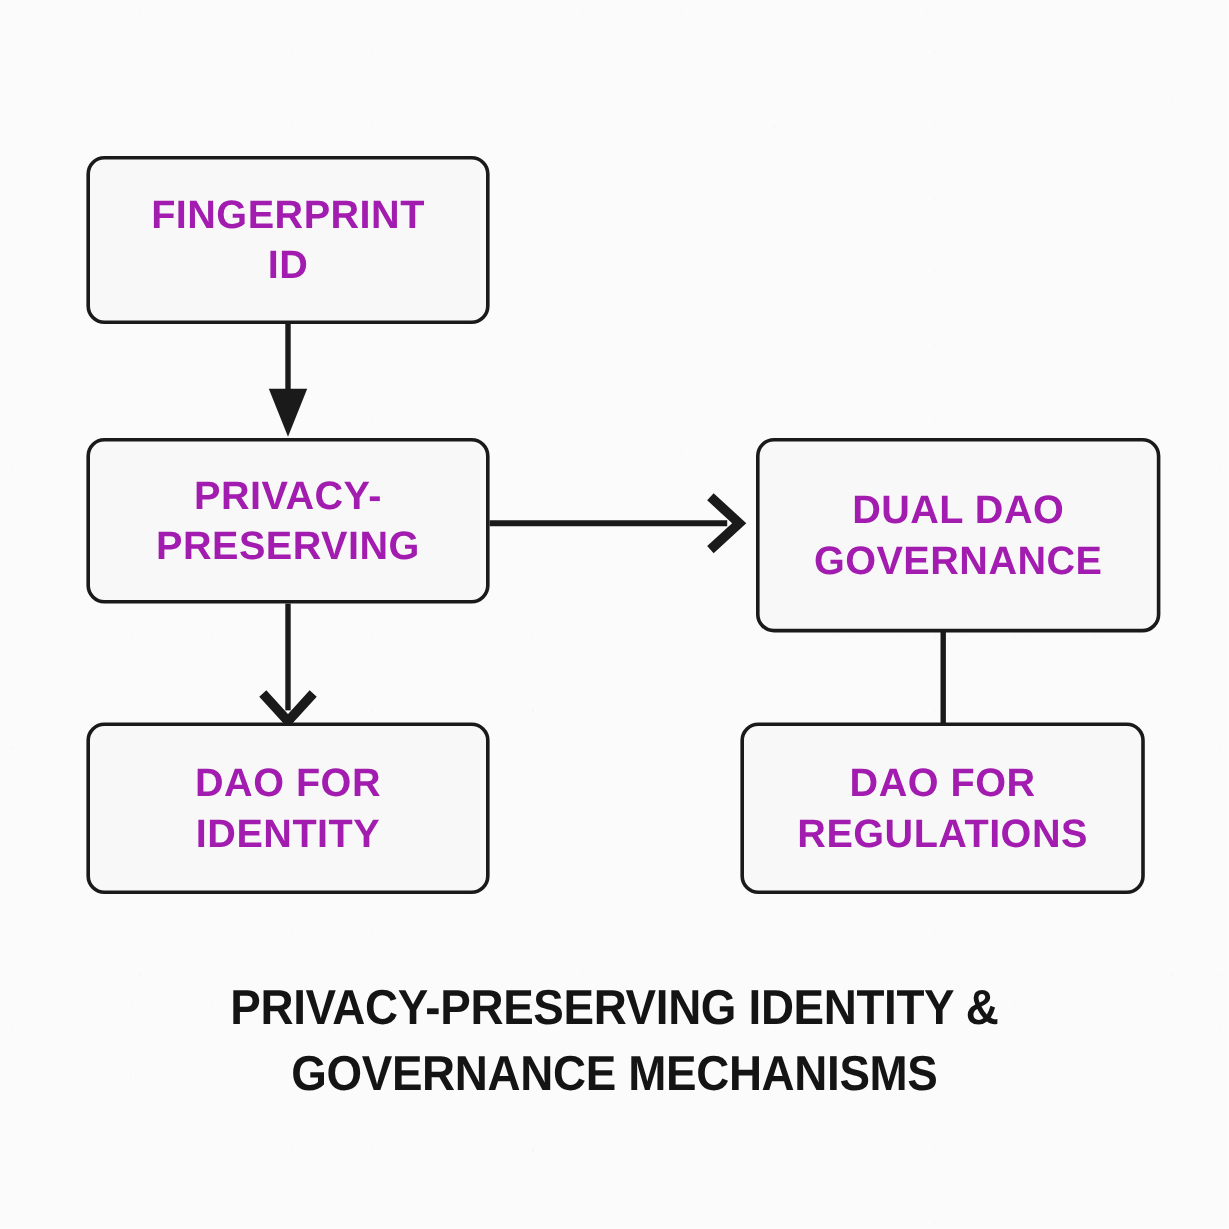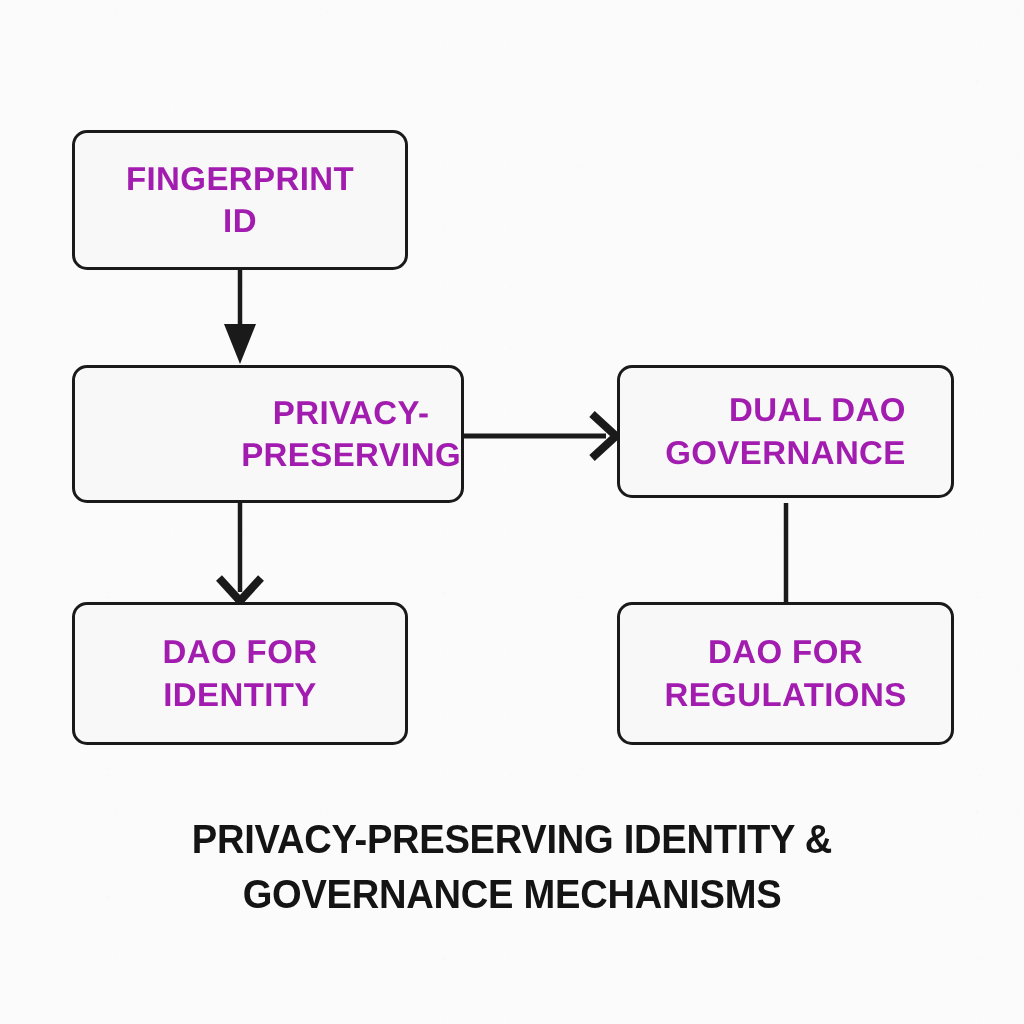--- a/index.html
+++ b/index.html
@@ -98,26 +98,26 @@
     <g>
       <line x1="786" y1="503" x2="786" y2="603" stroke="#1a1a1a" stroke-width="4.5" stroke-linecap="butt"></line>
     </g>
   </svg>
 
   <div class="node" style="left:72px; top:130px; width:336px; height:140px;">
     <span>FINGERPRINT
 ID</span>
   </div>
 
-  <div class="node" style="left:72px; top:365px; width:392px; height:138px;justify-content:flex-end;">
+  <div class="node" style="left:72px; top:365px; width:336px; height:138px;">
     <span>PRIVACY-
 PRESERVING</span>
   </div>
 
-  <div class="node" style="left:617px; top:365px; width:337px; height:133px;text-align:right;">
+  <div class="node" style="left:630px; top:365px; width:337px; height:162px;">
     <span>DUAL DAO
 GOVERNANCE</span>
   </div>
 
   <div class="node" style="left:72px; top:602px; width:336px; height:143px;">
     <span>DAO FOR
 IDENTITY</span>
   </div>
 
   <div class="node" style="left:617px; top:602px; width:337px; height:143px;">

